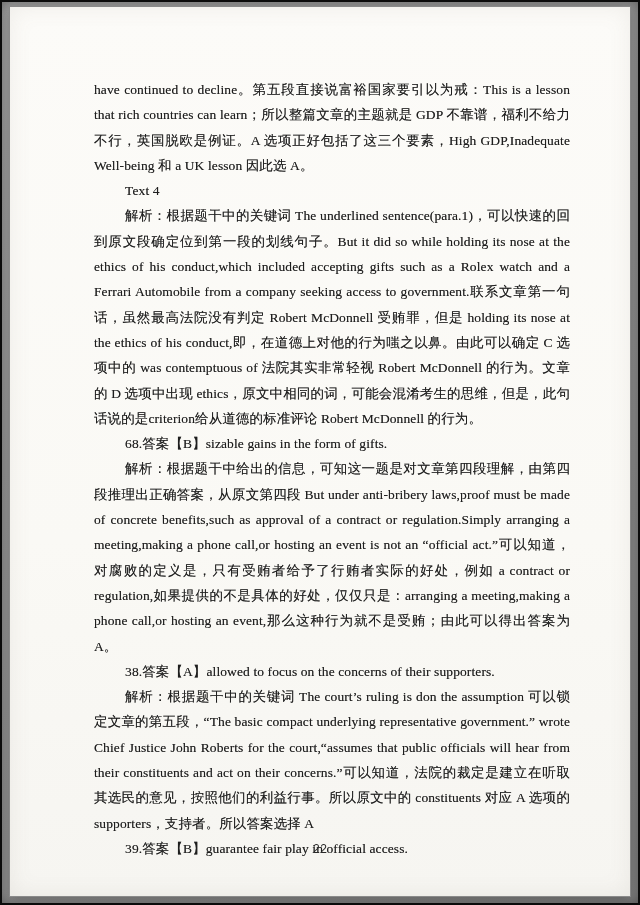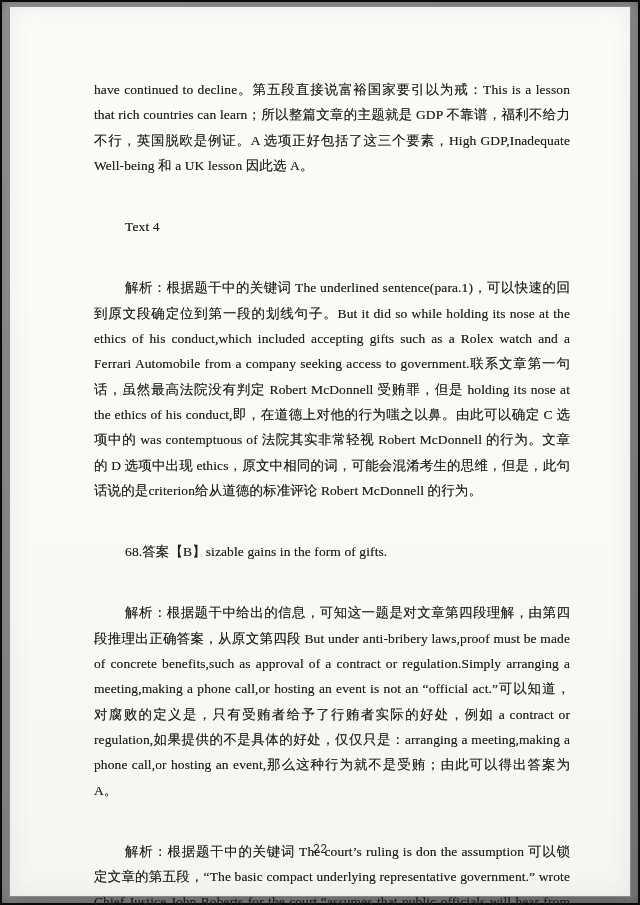--- a/index.html
+++ b/index.html
@@ -41,21 +41,20 @@
     text-align: justify;
     letter-spacing: 0.1px;
     text-shadow: 0 0 0.4px rgba(30,30,30,0.55);
   }
   .content p.para {
     margin: 0;
     padding: 0;
   }
   .content p.para.indent {
     text-indent: 2.3em;
-    margin-top: 36px;
   }
   .pagenum {
     position: absolute;
     left: 0;
     top: 836px;
     width: 100%;
     text-align: center;
     font-size: 12px;
     color: #2a2a2a;
     font-family: Liberation Mono, monospace;
@@ -66,17 +65,18 @@
 
 <div class="mat"></div>
 
 <div class="page">
   <div class="content" id="paragraphs">
       <p class="para">have continued to decline。第五段直接说富裕国家要引以为戒：This is a lesson that rich countries can learn；所以整篇文章的主题就是 GDP 不靠谱，福利不给力不行，英国脱欧是例证。A 选项正好包括了这三个要素，High GDP,Inadequate Well-being 和 a UK lesson 因此选 A。</p>
       <p class="para indent">Text 4</p>
       <p class="para indent">解析：根据题干中的关键词 The underlined sentence(para.1)，可以快速的回到原文段确定位到第一段的划线句子。But it did so while holding its nose at the ethics of his conduct,which included accepting gifts such as a Rolex watch and a Ferrari Automobile from a company seeking access to government.联系文章第一句话，虽然最高法院没有判定 Robert McDonnell 受贿罪，但是 holding its nose at the ethics of his conduct,即，在道德上对他的行为嗤之以鼻。由此可以确定 C 选项中的 was contemptuous of 法院其实非常轻视 Robert McDonnell 的行为。文章的 D 选项中出现 ethics，原文中相同的词，可能会混淆考生的思维，但是，此句话说的是criterion给从道德的标准评论 Robert McDonnell 的行为。</p>
       <p class="para indent">68.答案【B】sizable gains in the form of gifts.</p>
       <p class="para indent">解析：根据题干中给出的信息，可知这一题是对文章第四段理解，由第四段推理出正确答案，从原文第四段 But under anti-bribery laws,proof must be made of concrete benefits,such as approval of a contract or regulation.Simply arranging a meeting,making a phone call,or hosting an event is not an “official act.”可以知道，对腐败的定义是，只有受贿者给予了行贿者实际的好处，例如 a contract or regulation,如果提供的不是具体的好处，仅仅只是：arranging a meeting,making a phone call,or hosting an event,那么这种行为就不是受贿；由此可以得出答案为 A。</p>
+      <p class="para indent">38.答案【A】allowed to focus on the concerns of their supporters.</p>
       <p class="para indent">解析：根据题干中的关键词 The court’s ruling is don the assumption 可以锁定文章的第五段，“The basic compact underlying representative government.” wrote Chief Justice John Roberts for the court,“assumes that public officials will hear from their constituents and act on their concerns.”可以知道，法院的裁定是建立在听取其选民的意见，按照他们的利益行事。所以原文中的 constituents 对应 A 选项的 supporters，支持者。所以答案选择 A</p>
       <p class="para indent">39.答案【B】guarantee fair play in official access.</p>
     </div>
   <div class="pagenum">22</div>
 </div>
 
 </body></html>

